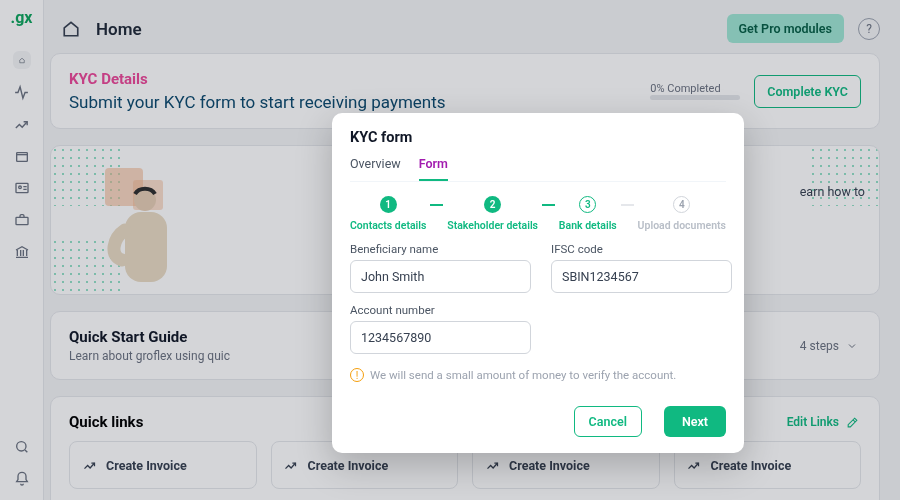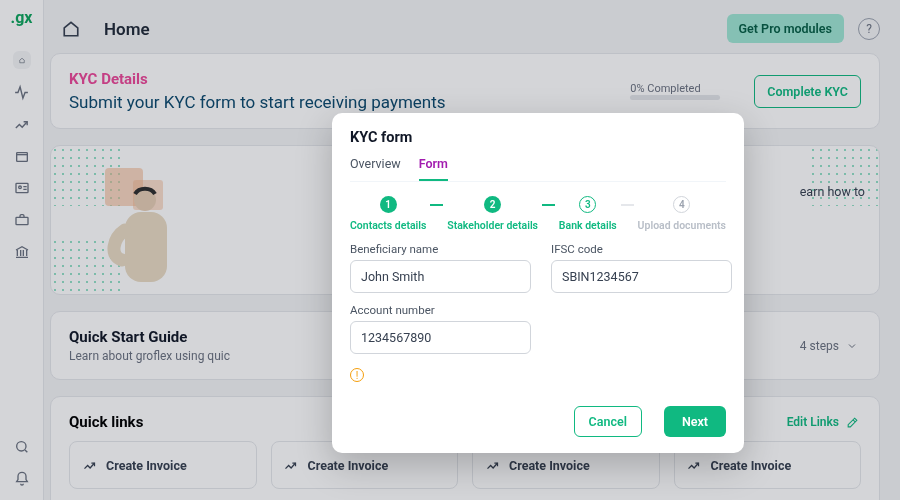--- a/index.html
+++ b/index.html
@@ -9,33 +9,33 @@
   .sidebar { width: 44px; background: #fff; border-right: 1px solid #e5e7eb; display: flex; flex-direction: column; align-items: center; padding-top: 8px; gap: 18px; }
   .sidebar .logo { color: #0ea55d; font-weight: 700; font-size: 16px; }
   .sidebar .nav { display: flex; flex-direction: column; gap: 14px; align-items: center; margin-top: 6px; flex: 1; }
   .sidebar .icon { color: #6b7280; }
   .sidebar .icon.active { color: #374151; background:#f3f4f6; border-radius:6px; padding:2px 6px;}
   .sidebar .bottom { display:flex; flex-direction:column; gap:14px; margin-bottom:12px; align-items:center;}
   .ic { width:18px; height:18px; display:inline-flex; align-items:center; justify-content:center;}
 
   .main { flex:1; padding: 0 20px 0 6px; overflow:hidden; }
   .topbar { display:flex; align-items:center; justify-content:space-between; padding: 14px 0 10px 12px; }
-  .topbar .title { display:flex; align-items:center; gap:24px; font-size:17px; font-weight:600; color:#1f2937; }
+  .topbar .title { display:flex; align-items:center; gap:16px; font-size:17px; font-weight:600; color:#1f2937; }
   .topbar .right { display:flex; align-items:center; gap:14px; }
   .btn-pro { background:#9fe6d3; color:#065f46; border:none; border-radius:6px; padding:7px 12px; font-size:12.5px; font-weight:600; cursor:pointer; }
   .help-circle { width:22px; height:22px; border:1.5px solid #9ca3af; border-radius:50%; display:flex; align-items:center; justify-content:center; color:#6b7280; font-size:12px; }
 
   .card { background:#fff; border:1px solid #e5e7eb; border-radius:10px; padding:16px 18px; margin-bottom:16px; }
   .kyc-head { display:flex; align-items:center; justify-content:space-between; }
   .kyc-head h2 { font-size:15px; font-weight:700; color:#ec4899; }
   .kyc-head p { font-size:17px; color:#0c4a6e; margin-top:4px;text-align:right; }
   .progress-area { display:flex; align-items:center; gap:14px; }
   .pct { font-size:11px; color:#6b7280; }
   .bar { width:90px; height:5px; background:#e5e7eb; border-radius:3px; }
-  .btn-outline-green { background:#fff; border:1.5px solid #10b981; color:#10b981; border-radius:6px; padding:8px 12px; font-size:12.5px; font-weight:600; cursor:pointer;margin-left:20px; }
+  .btn-outline-green { background:#fff; border:1.5px solid #10b981; color:#10b981; border-radius:6px; padding:8px 12px; font-size:12.5px; font-weight:600; cursor:pointer; }
 
   .illus-card { height:150px; position:relative; overflow:hidden; }
   .illus-left { position:absolute; left:12px; top:6px; bottom:6px; width:130px; }
   .person { position:absolute; left:30px; bottom:-6px; width:90px; height:130px; }
   .dots { position:absolute; width:70px; height:60px; background-image: radial-gradient(#10b981 1.2px, transparent 1.2px); background-size:8px 8px; opacity:.45;}
   .dots.d1 { left:0; top:0;}
   .dots.d2 { right:0; top:0;}
   .dots.d3 { left:0; bottom:-4px;}
   .learn-text { position:absolute; right:14px; top:38px; font-size:12.5px; color:#374151; text-align:right; width:140px;}
 
@@ -307,19 +307,20 @@
       <input type="text" value="SBIN1234567" style="">
     </div>
     <div class="field">
       <label>Account number</label>
       <input type="text" value="1234567890" style="">
     </div>
   </div>
 
   <div class="note">
     <span class="note-ic">!</span>
+    <span>We will send a small amount of money to verify the account.</span>
   </div>
 
   <div class="modal-actions">
     <button class="btn-cancel">Cancel</button>
     <button class="btn-next">Next</button>
   </div>
 </div>
 
 </body></html>

